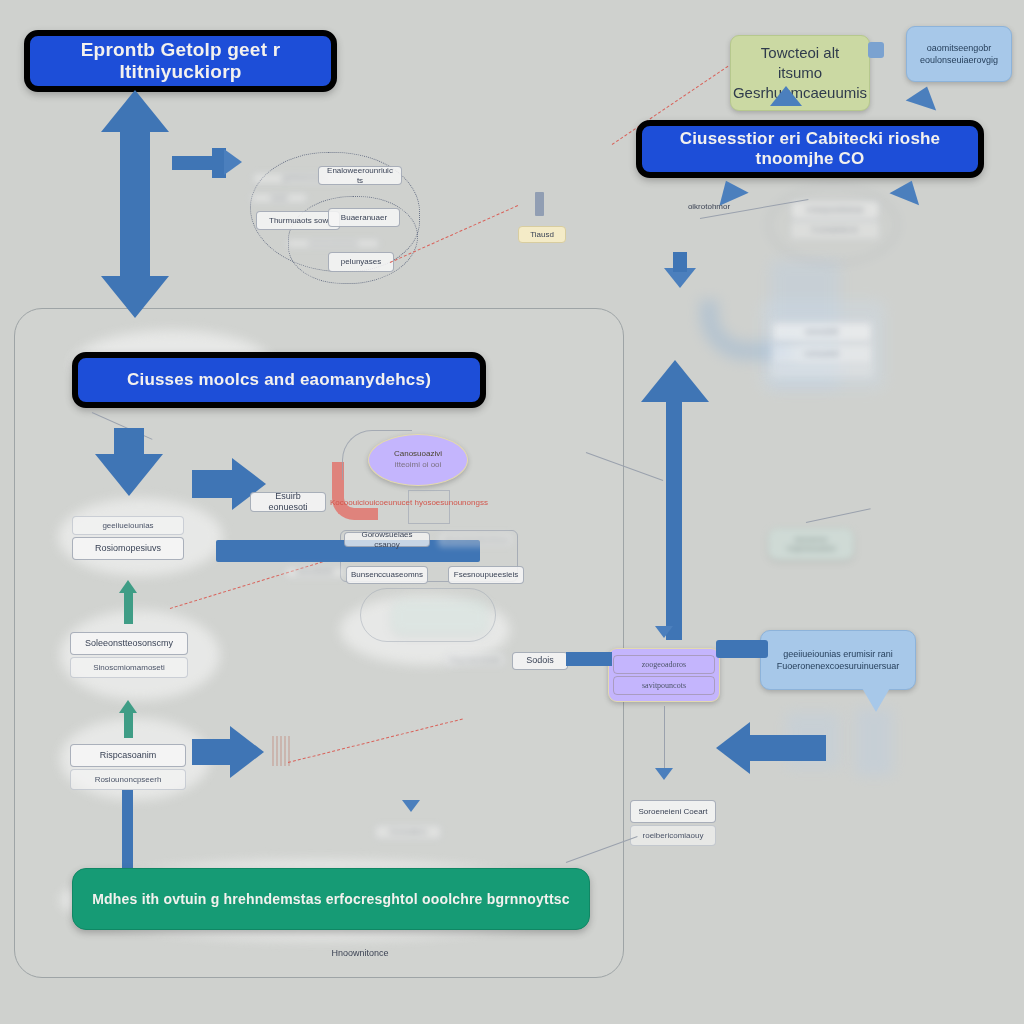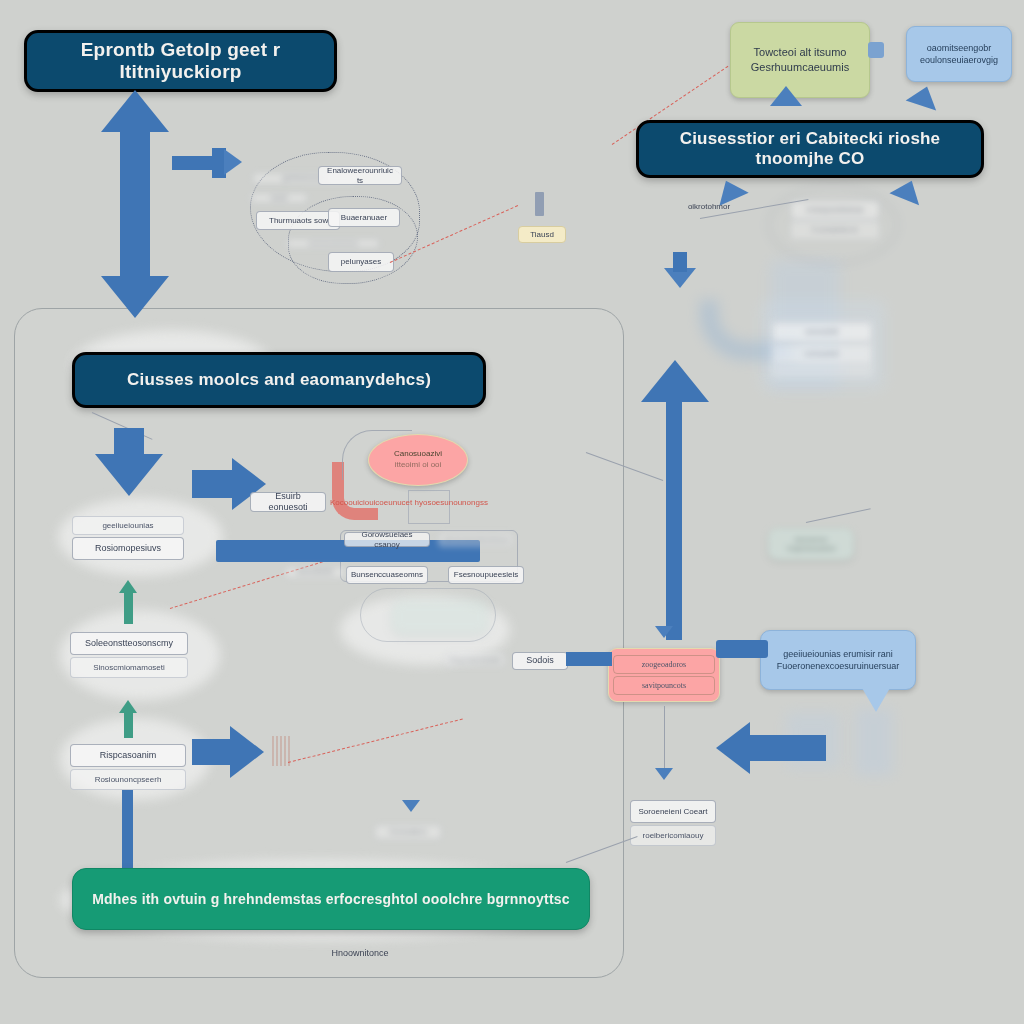--- a/index.html
+++ b/index.html
@@ -13,34 +13,34 @@
   .n{position:absolute;box-sizing:border-box;}
 
   
   .banner{
     display:flex;align-items:center;justify-content:center;text-align:center;
     color:#f3f1ee;font-weight:600;letter-spacing:.2px;
     border-radius:14px;
     box-shadow:0 3px 7px rgba(60,60,60,.32);
     padding:0 18px;line-height:1.15;
   }
-  .banner.red{background:#0c4a6e;border:3px solid #000000;}
+  .banner.red{background:#1d4ed8;border:6px solid #000000;}
   .banner.green{background:#169b75;border:1px solid #108764;}
 
   
   .box{
     display:flex;flex-direction:column;align-items:center;justify-content:center;
     text-align:center;border-radius:9px;
     box-shadow:0 2px 5px rgba(70,70,70,.3);
     color:#2f3b4c;line-height:1.35;padding:4px 8px;
   }
   .box.olive{background:#cbd9a3;border:1px solid #b6c88d;}
   .box.blue{background:#a7c8e9;border:1px solid #8db3da;color:#27405c;}
   .box.orange{background:#f6b97c;border:1px solid #e8a868;color:#4a3320;}
-  .box.cream{background:#fca5a5;border:1px solid #e3d9ae;color:#4a4430;}
+  .box.cream{background:#c4b5fd;border:1px solid #e3d9ae;color:#4a4430;}
   .box.mint{background:#cfe2dc;border:1px solid #b7d2c9;color:#2e4a44;}
 
   .ellipse{border-radius:50%/50%;}
 
   
   .chip{
     display:flex;align-items:center;justify-content:center;text-align:center;
     background:rgba(246,246,246,.86);
     border:1px solid rgba(110,120,140,.55);
     border-radius:4px;color:#3a4356;line-height:1.25;
@@ -162,21 +162,21 @@
   <div class="n dashline" style="left:390px;top:262px;width:140px;transform:rotate(-24deg);"></div>
 
 
   <div class="n" style="left:535px;top:192px;width:9px;height:24px;background:#8191ad;opacity:.8;border-radius:1px;"></div>
   <div class="n chip" style="left:518px;top:226px;width:48px;height:17px;font-size:8px;background:#f4ebc7;border-color:#d8cda0;">
       <span>Tiausd</span>
     </div>
 
   <div class="n dashline" style="left:612px;top:144px;width:140px;transform:rotate(-34deg);"></div>
 
-  <div class="n box olive" style="left:730px;top:22px;width:140px;height:76px;font-size:11px;">
+  <div class="n box olive" style="left:730px;top:35px;width:140px;height:76px;font-size:15px;">
     <div>Towcteoi alt itsumo</div>
     <div>Gesrhuumcaeuumis</div>
   </div>
 
   <div class="n box blue" style="left:906px;top:26px;width:106px;height:56px;font-size:9px;">
     <div>oaomitseengobr</div>
     <div>eoulonseuiaerovgig</div>
   </div>
 
   <div class="n" style="left:868px;top:42px;width:16px;height:16px;background:#7ba2d0;border-radius:3px;"></div>

